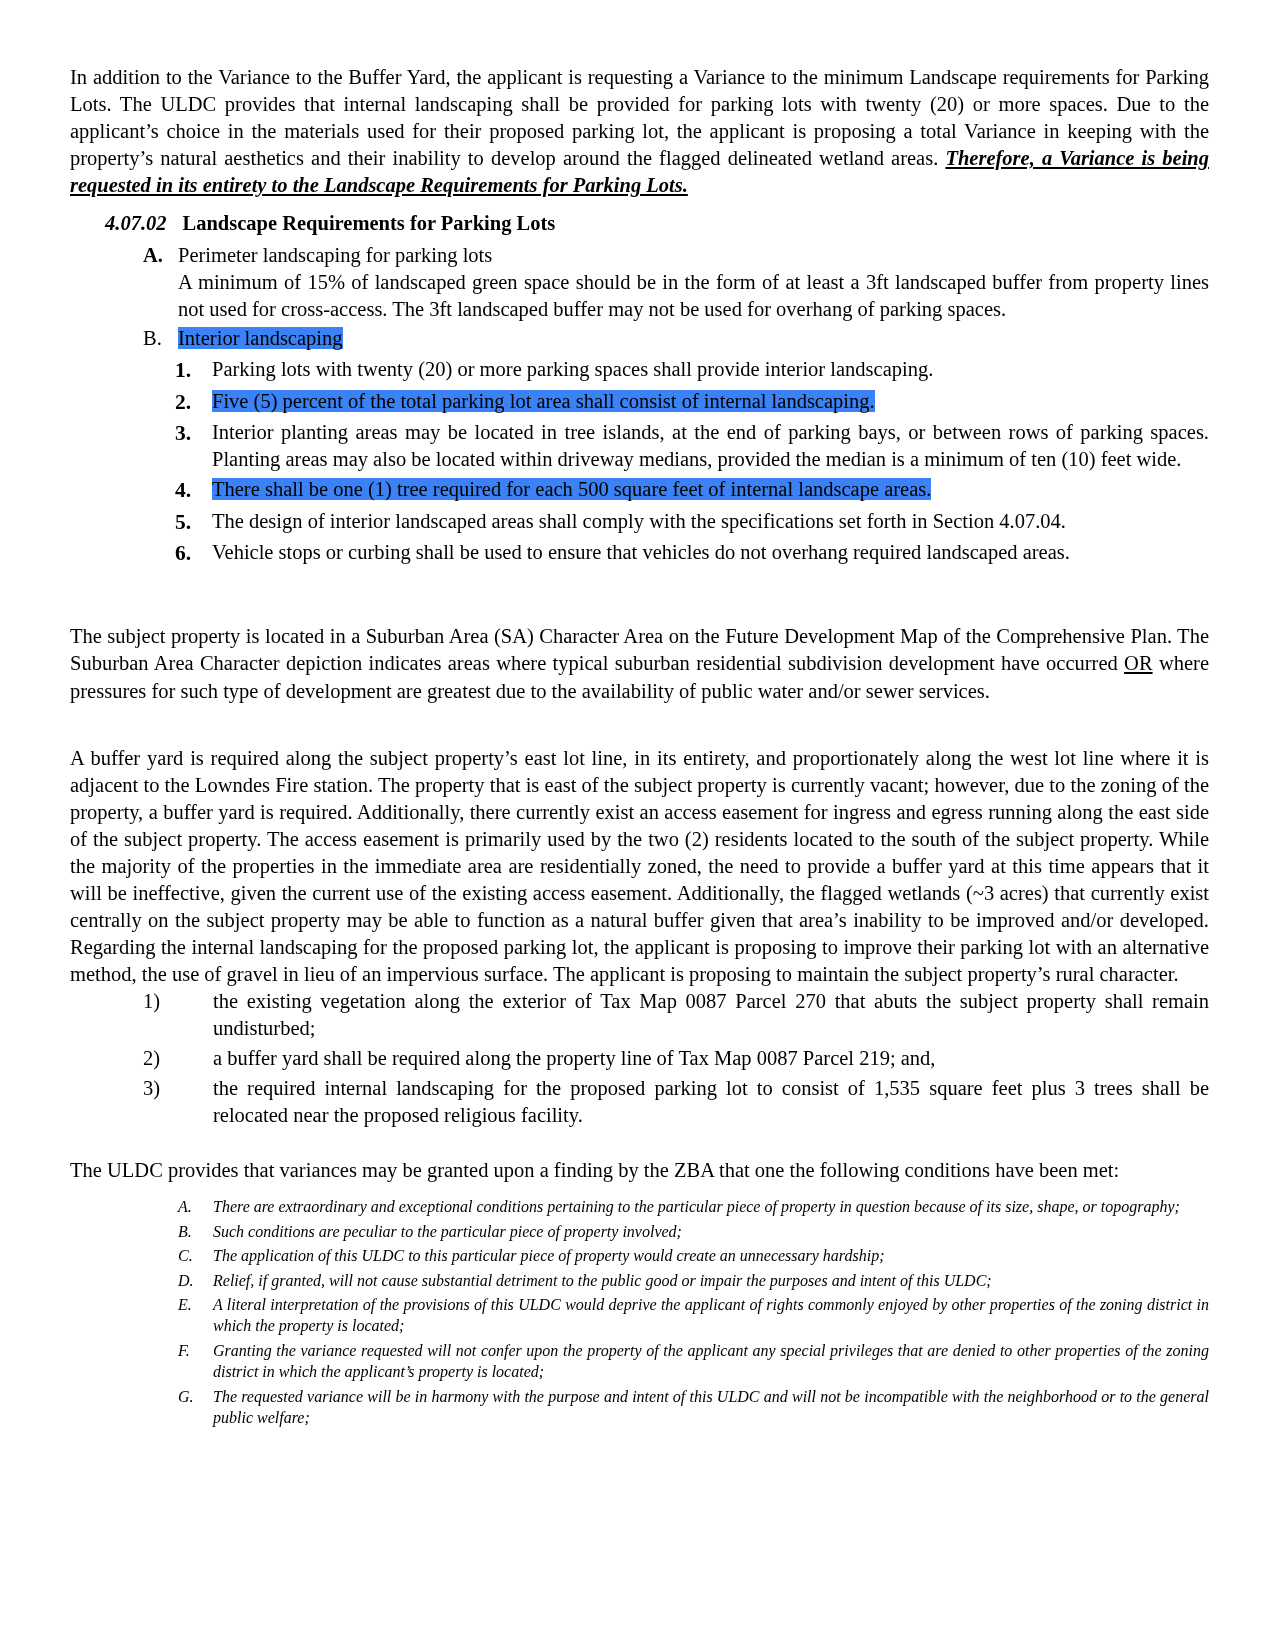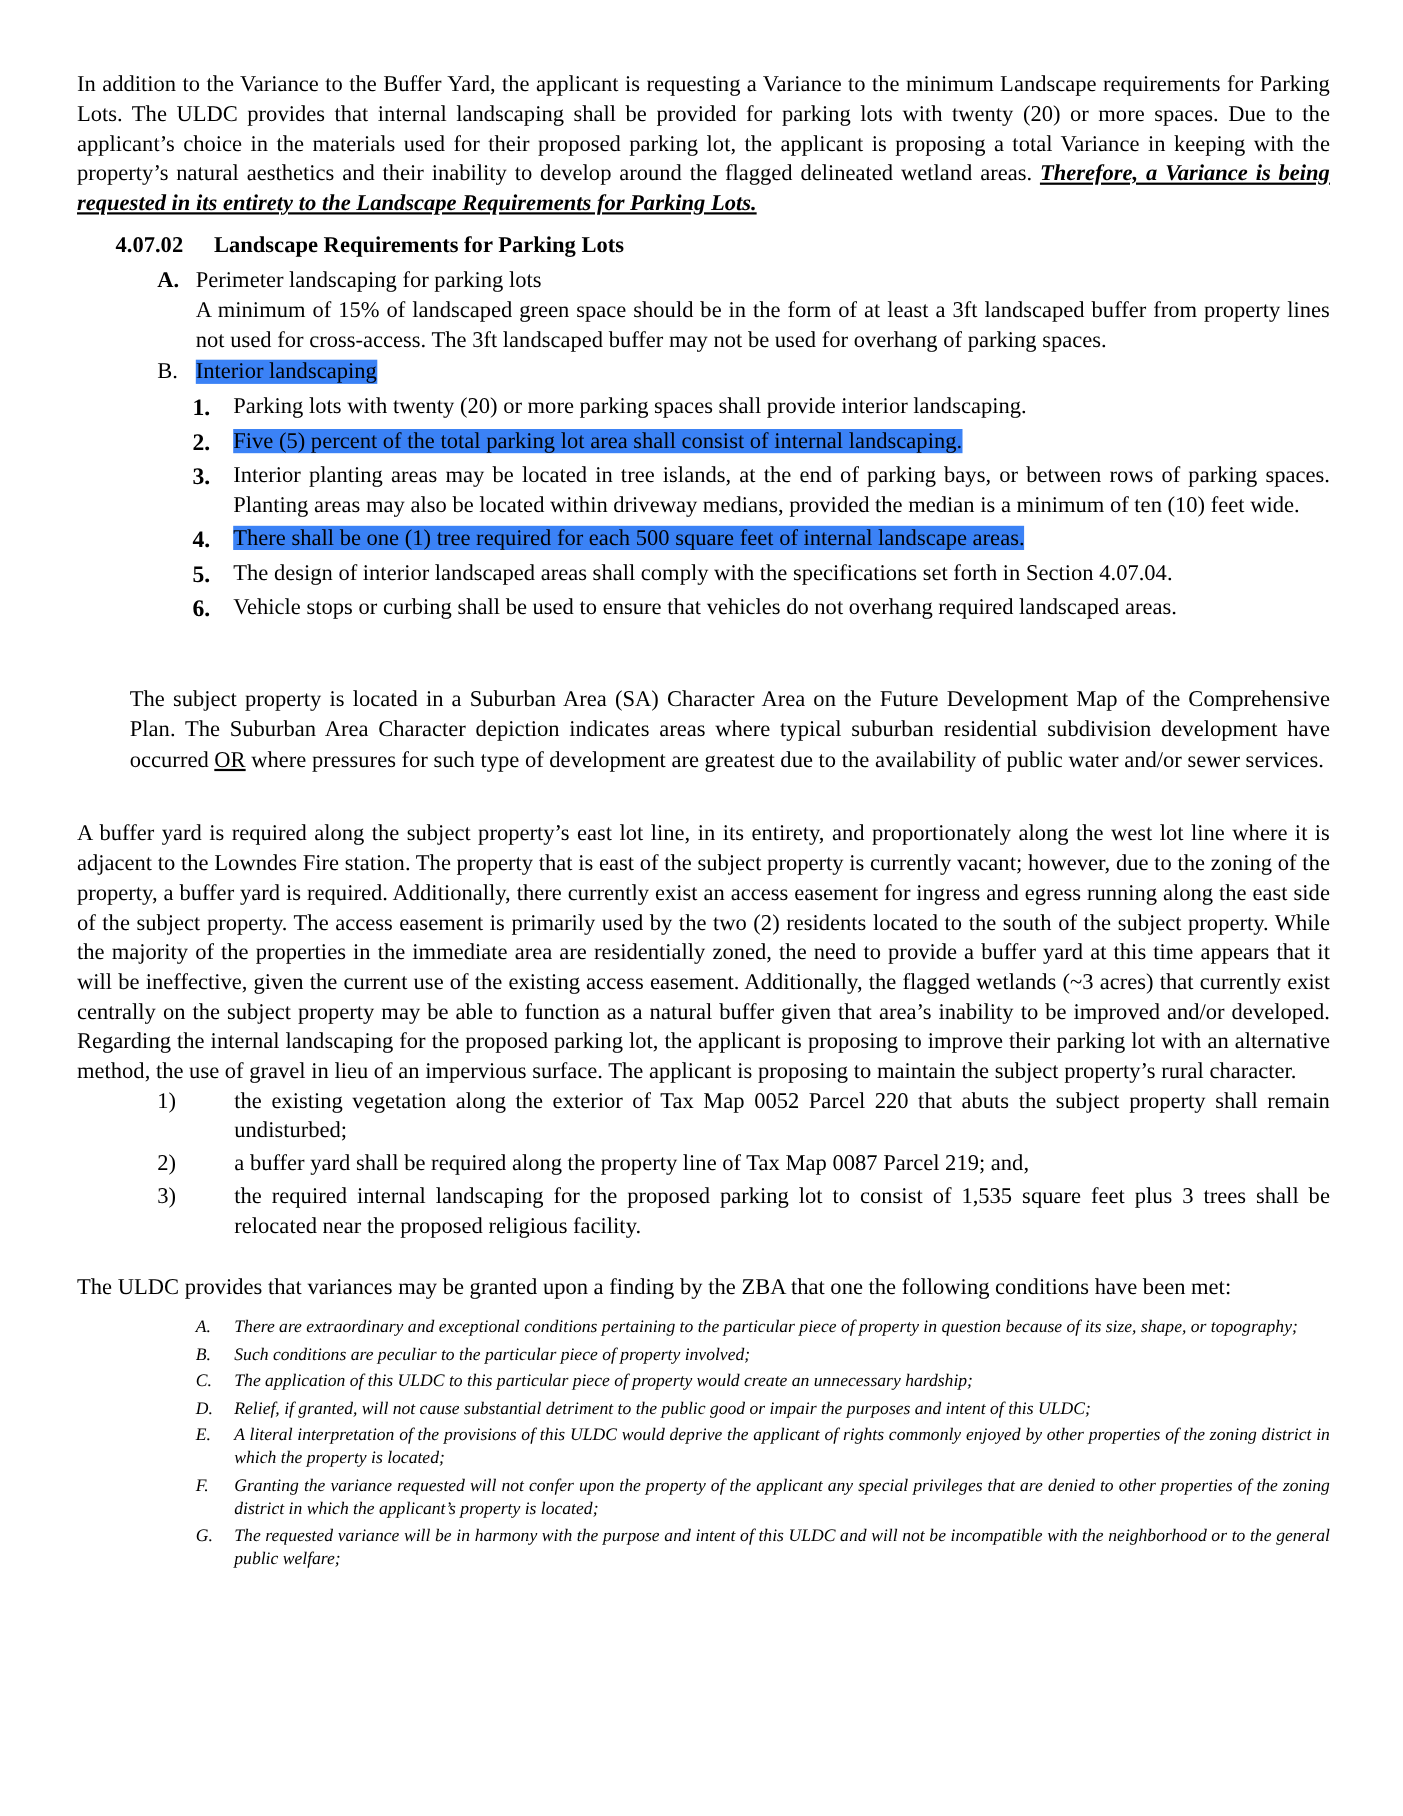--- a/index.html
+++ b/index.html
@@ -28,21 +28,21 @@
     text-decoration: underline;
   }
   .underline { text-decoration: underline; }
   .hl { background-color: #3b82f6; }
 
   .section-heading {
     margin-left: 35px;
     font-weight: bold;
     margin-bottom: 5px;
   }
-  .section-heading .sec-num { margin-right: 28px; }
+  .section-heading .sec-num { margin-right: 16px; font-style: italic; }
 
   .outline-row {
     display: flex;
     margin-left: 73px;
     margin-bottom: 2px;
   }
   .outline-row .o-label {
     flex: 0 0 35px;
   }
   .outline-row .o-body { flex: 1; }
@@ -54,21 +54,21 @@
     margin-left: 105px;
     margin-bottom: 3px;
   }
   .num-item .n-label {
     flex: 0 0 37px;
     font-weight: bold;
     font-size: 21.5px;
   }
   .num-item .n-text { flex: 1; }
 
-  .gap-lg { margin-top: 56px; margin-left: 48px; }
+  .gap-lg { margin-top: 56px; }
   .gap-md { margin-top: 40px; }
   .gap-xl { margin-top: 46px; }
 
   .rec-intro { margin-bottom: 7px; }
   .rec-item {
     display: flex;
     margin-left: 73px;
     margin-bottom: 3px;
   }
   .rec-item .r-label { flex: 0 0 70px; }
@@ -146,21 +146,21 @@
   <p class="just gap-lg">
     <span>The subject property is located in a Suburban Area (SA) Character Area on the Future Development Map of the Comprehensive Plan.  The Suburban Area Character depiction indicates areas where typical suburban residential subdivision development have occurred </span><span class="underline">OR</span><span> where pressures for such type of development are greatest due to the availability of public water and/or sewer services.</span>
   </p>
 
   <p class="just gap-md">A buffer yard is required along the subject property’s east lot line, in its entirety, and proportionately along the west lot line where it is adjacent to the Lowndes Fire station.  The property that is east of the subject property is currently vacant; however, due to the zoning of the property, a buffer yard is required.  Additionally, there currently exist an access easement for ingress and egress running along the east side of the subject property.  The access easement is primarily used by the two (2) residents located to the south of the subject property.  While the majority of the properties in the immediate area are residentially zoned, the need to provide a buffer yard at this time appears that it will be ineffective, given the current use of the existing access easement.  Additionally, the flagged wetlands (~3 acres) that currently exist centrally on the subject property may be able to function as a natural buffer given that area’s inability to be improved and/or developed.  Regarding the internal landscaping for the proposed parking lot, the applicant is proposing to improve their parking lot with an alternative method, the use of gravel in lieu of an impervious surface.  The applicant is proposing to maintain the subject property’s rural character.</p>
 
 
   <div>
     <div class="rec-item">
       <span class="r-label">1)</span>
-      <div class="r-text just">the existing vegetation along the exterior of Tax Map 0052 Parcel 220 that abuts the subject property shall remain undisturbed;</div>
+      <div class="r-text just">the existing vegetation along the exterior of Tax Map 0087 Parcel 270 that abuts the subject property shall remain undisturbed;</div>
     </div>
     <div class="rec-item">
       <span class="r-label">2)</span>
       <div class="r-text just">a buffer yard shall be required along the property line of Tax Map 0087 Parcel 219; and,</div>
     </div>
     <div class="rec-item">
       <span class="r-label">3)</span>
       <div class="r-text just">the required internal landscaping for the proposed parking lot  to consist of 1,535 square feet plus 3 trees shall be relocated near the proposed religious facility.</div>
     </div>
   </div>

